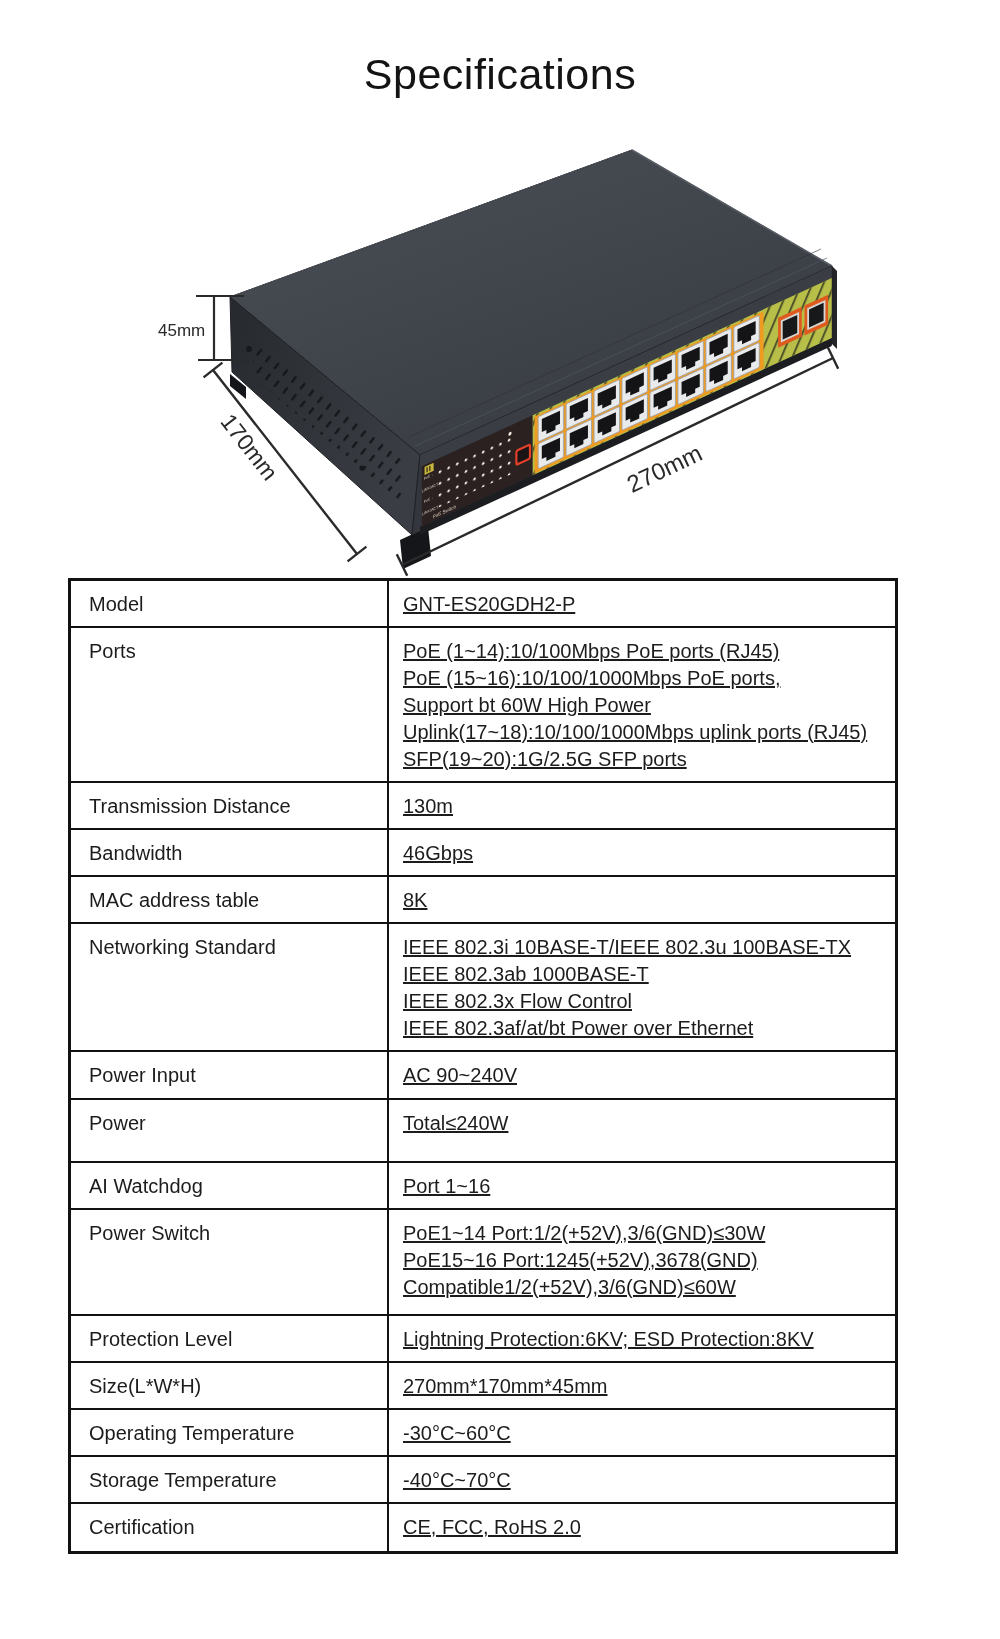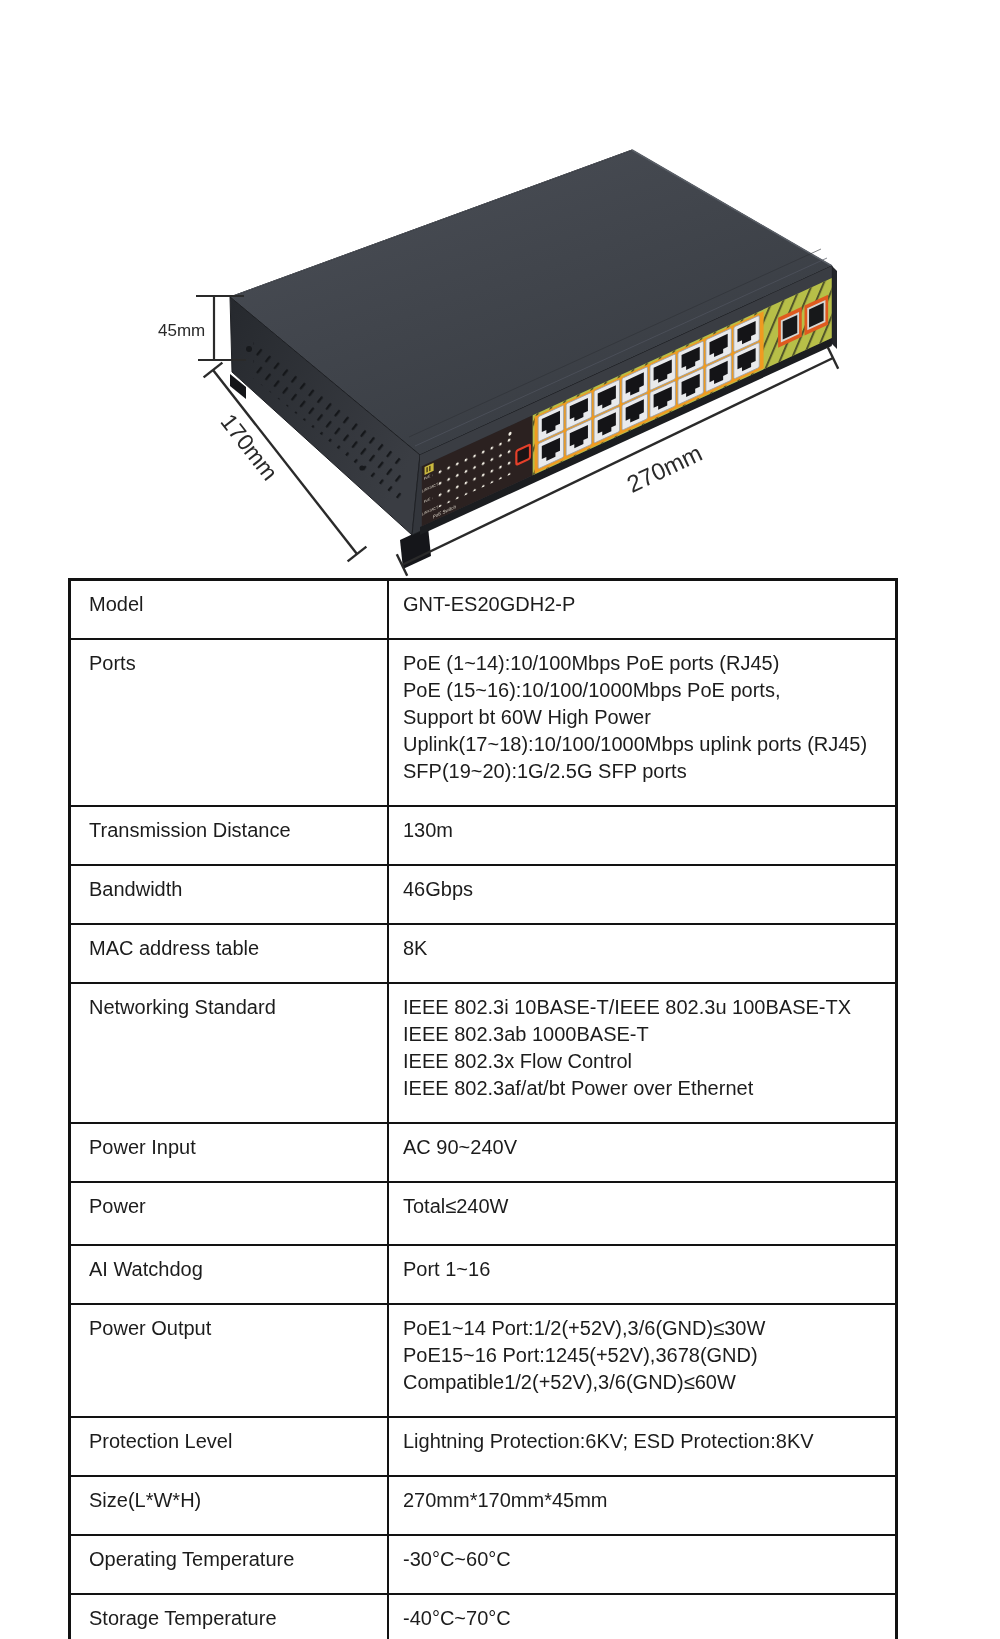--- a/index.html
+++ b/index.html
@@ -6,32 +6,33 @@
   .page{position:relative;width:1000px;height:1639px;background:#ffffff;overflow:hidden;
         font-family:"Liberation Sans","DejaVu Sans",sans-serif;color:#1c1c1c;}
   .title{position:absolute;top:50px;left:0;width:1000px;text-align:center;
          font-size:43px;font-weight:400;color:#141414;letter-spacing:0.5px;}
   .figure{position:absolute;top:0;left:0;width:1000px;height:610px;}
   table.spec{position:absolute;left:68px;top:578px;width:830px;border-collapse:collapse;
              table-layout:fixed;border:3px solid #121212;}
   table.spec td{border:2px solid #121212;vertical-align:top;font-size:20px;line-height:27px;
                 color:#1c1c1c;overflow:hidden;}
   td.lbl{width:290px;padding:10px 8px 4px 18px;}
-  td.val{padding:10px 8px 20px 14px;white-space:pre-line;}
+  td.val{padding:10px 8px 8px 14px;white-space:pre-line;text-decoration:underline;}
   tr.r0{height:39px;}  tr.r1{height:144px;} tr.r2{height:45px;}  tr.r3{height:45px;margin-top:42px;}
   tr.r4{height:43px;}  tr.r5{height:122px;} tr.r6{height:48px;}  tr.r7{height:63px;}
   tr.r8{height:44px;}  tr.r9{height:106px;} tr.r10{height:32px;} tr.r11{height:47px;}
   tr.r12{height:32px;} tr.r13{height:46px;} tr.r14{height:49px;margin-top:19px;}
   .dim-text{fill:#2a2a2a;}
 </style>
 </head>
 <body>
 
 <div class="page">
 
+  <div class="title">Specifications</div>
 
   <div class="figure">
     <svg width="1000" height="610" viewBox="0 0 1000 610">
       <defs>
         <linearGradient id="gTop" x1="0" y1="0" x2="0.7" y2="1">
           <stop offset="0" stop-color="#4b4f57"></stop>
             <stop offset="1" stop-color="#373b41"></stop>
         </linearGradient>
         <linearGradient id="gLeft" x1="0" y1="0" x2="1" y2="0.6">
           <stop offset="0" stop-color="#26292e"></stop>
@@ -181,21 +182,21 @@
       </tr>
       <tr class="r7">
         <td class="lbl">Power</td>
         <td class="val">Total≤240W</td>
       </tr>
       <tr class="r8">
         <td class="lbl">AI Watchdog</td>
         <td class="val">Port 1~16</td>
       </tr>
       <tr class="r9">
-        <td class="lbl">Power Output</td>
+        <td class="lbl">Power Switch</td>
         <td class="val">PoE1~14 Port:1/2(+52V),3/6(GND)≤30W
 PoE15~16 Port:1245(+52V),3678(GND)
 Compatible1/2(+52V),3/6(GND)≤60W</td>
       </tr>
       <tr class="r10">
         <td class="lbl">Protection Level</td>
         <td class="val">Lightning Protection:6KV; ESD Protection:8KV</td>
       </tr>
       <tr class="r11">
         <td class="lbl">Size(L*W*H)</td>

